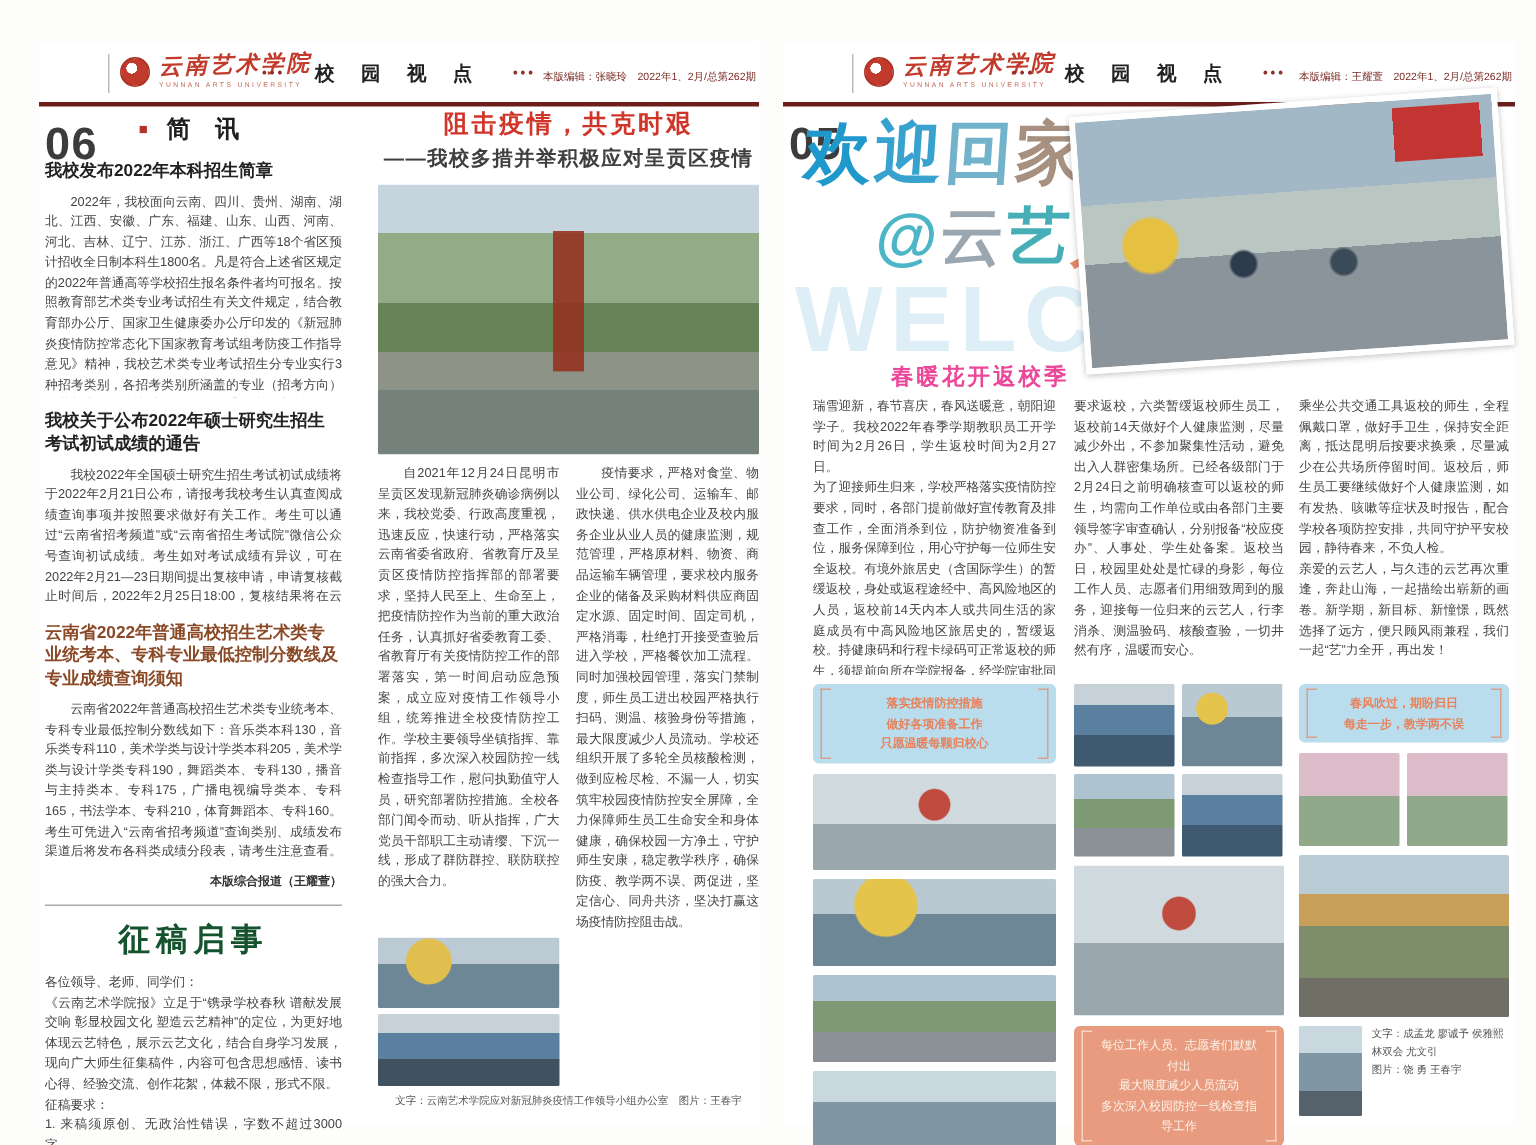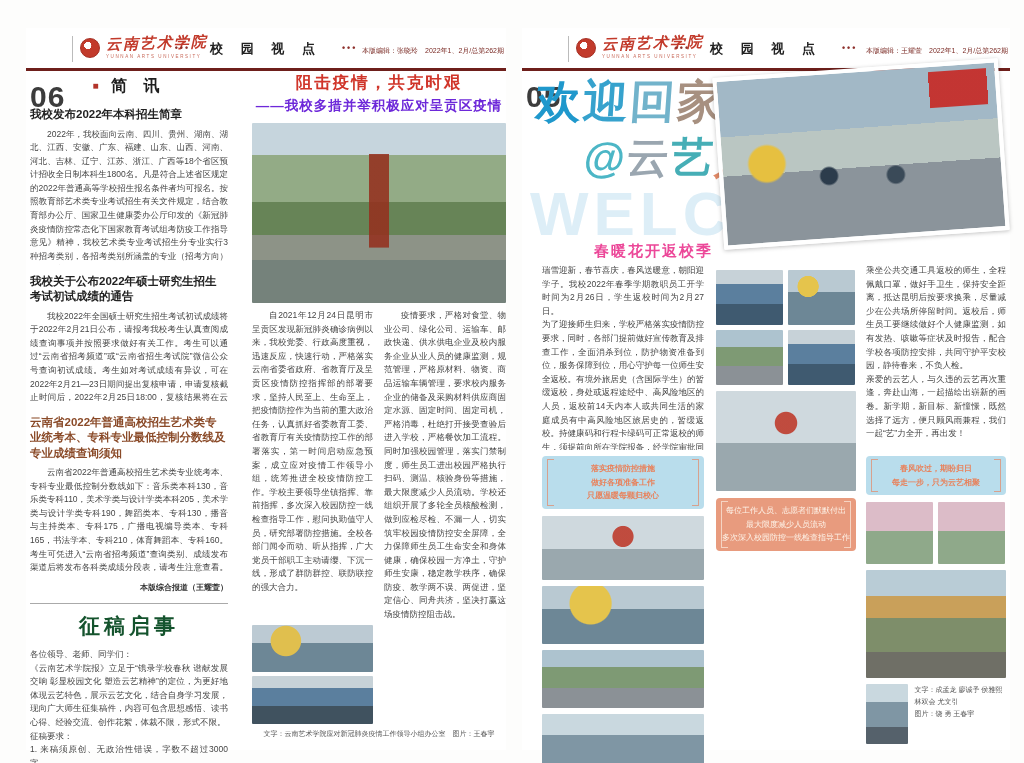--- a/index.html
+++ b/index.html
@@ -36,21 +36,21 @@
   .briefs-hd .sq { color:#b3342a; font-size:10px; letter-spacing:2px; vertical-align:2px; }
   .art-title { font-size:11.5px; font-weight:bold; color:#222; line-height:1.35; margin:9px 0 5px; }
   .art-title.brown { color:#8a4a28; }
   .byline { text-align:right; font-size:8px; color:#333; font-weight:bold; margin-top:8px; }
   .col-rule { border:none; border-top:1px solid #aaa; margin:10px 0 8px; }
   .cfp-title { text-align:center; font-size:21px; font-weight:bold; color:#14532d; letter-spacing:4px; margin:6px 0 8px; }
 
   
   .mainArt { position:absolute; left:226px; top:44px; width:254px; }
   .headline1 { text-align:center; color:#d0352a; font-weight:bold; font-size:16.5px; letter-spacing:2px; }
-  .headline2 { text-align:center; color:#6d28d9; font-weight:bold; font-size:13.5px; margin-top:3px; letter-spacing:1px; }
+  .headline2 { text-align:center; color:#404040; font-weight:bold; font-size:13.5px; margin-top:3px; letter-spacing:1px; }
   .ph { border-radius:1px; }
   .main-photo { margin-top:8px; width:254px; height:180px;
     background:
       linear-gradient(90deg, transparent 0 46%, rgba(148,48,30,.88) 46% 54%, transparent 54%) 50% 36%/100% 52% no-repeat,
       linear-gradient(180deg,#c6d5dd 0 18%,#93ab86 18% 44%,#678457 44% 62%,#8d9387 62% 76%,#75827b 76% 100%); }
   .main-cols { position:relative; margin-top:6px; height:415px; }
   .mc1 { position:absolute; left:0; top:0; width:121px; height:310px; }
   .mc2 { position:absolute; left:132px; top:0; width:122px; height:415px; }
   .mc1-ph1 { position:absolute; left:0; top:316px; width:121px; height:47px;
     background:radial-gradient(circle at 28% 34%,#e0bf4e 0 16%,transparent 17%),linear-gradient(180deg,#bccad3 0 38%,#6d8796 38% 100%); }
@@ -73,21 +73,21 @@
       radial-gradient(circle at 16% 52%, #e6c040 0 7%, transparent 8%),
       radial-gradient(circle at 38% 62%, #2c3c4c 0 4%, transparent 5%),
       radial-gradient(circle at 62% 64%, #3a4a58 0 4%, transparent 5%),
       linear-gradient(180deg,#a2b8c6 0 34%,#bac6c2 34% 58%,#8b949b 58% 100%); }
   .ft-sub { position:absolute; left:72px; top:214px; font-size:15px; font-weight:bold; color:#ec4899; letter-spacing:2px; }
   .fcol { position:absolute; top:236px; }
   .fc1 { left:20px;  width:162px; }
   .fc2 { left:194px; width:140px; }
   .fc3 { left:344px; width:140px; }
   .fc-txt { height:186px; }
-  .hl-box { border-radius:4px; text-align:center; padding:6px 4px; position:relative; }
+  .hl-box { border-radius:4px; text-align:center; padding:6px 16px; position:relative; }
   .hl-blue { background:#b9ddec; color:#e8825c; font-size:8px; line-height:1.7; font-weight:bold; }
   .hl-orange { background:#e89b7e; color:#fdf3e8; font-size:8px; line-height:1.7; }
   .hl-box .br { position:absolute; top:3px; bottom:3px; width:7px; opacity:.65; font-size:14px; color:inherit; }
   .hl-box .br.l { left:5px; border-left:1px solid currentColor; border-top:1px solid currentColor; border-bottom:1px solid currentColor; }
   .hl-box .br.r { right:5px; border-right:1px solid currentColor; border-top:1px solid currentColor; border-bottom:1px solid currentColor; }
   .ph-f { background:radial-gradient(circle at 50% 32%, rgba(190,60,45,.9) 0 11%, transparent 12%),
     linear-gradient(180deg,#cfd9de 0 52%,#9aa8ae 52% 100%); }
   .ph-a { background:linear-gradient(180deg,#adc3cf 0 30%,#7e9a74 30% 66%,#8b9196 66% 100%); }
   .ph-b { background:linear-gradient(180deg,#c7d2d8 0 26%,#5b7f9e 26% 62%,#3f5a70 62% 100%); }
   .ph-c { background:radial-gradient(circle at 30% 30%,#e5c44c 0 17%,transparent 18%),
@@ -186,20 +186,21 @@
       <div>做好各项准备工作</div>
       <div>只愿温暖每颗归校心</div>
     </div>
     <div class="ph ph-f" style="width:162px;height:64px;margin-top:7px"></div>
     <div class="ph ph-c" style="width:162px;height:58px;margin-top:6px"></div>
     <div class="ph ph-a" style="width:162px;height:58px;margin-top:6px"></div>
     <div class="ph ph-e" style="width:162px;height:70px;margin-top:6px"></div>
   </div>
 
   <div class="fcol fc2">
+    <div class="body-txt fc-txt pre">要求返校，六类暂缓返校师生员工，返校前14天做好个人健康监测，尽量减少外出，不参加聚集性活动，避免出入人群密集场所。已经各级部门于2月24日之前明确核查可以返校的师生，均需向工作单位或由各部门主要领导签字审查确认，分别报备“校应疫办”、人事处、学生处备案。返校当日，校园里处处是忙碌的身影，每位工作人员、志愿者们用细致周到的服务，迎接每一位归来的云艺人，行李消杀、测温验码、核酸查验，一切井然有序，温暖而安心。</div>
     <div style="display:flex;flex-wrap:wrap;gap:5px;margin-top:6px">
       <div class="ph ph-b" style="width:67px;height:55px"></div>
       <div class="ph ph-c" style="width:67px;height:55px"></div>
       <div class="ph ph-a" style="width:67px;height:55px"></div>
       <div class="ph ph-b" style="width:67px;height:55px"></div>
     </div>
     <div class="ph ph-f" style="width:140px;height:100px;margin-top:6px"></div>
     <div class="hl-box hl-orange" style="margin-top:7px">
       <span class="br l"></span>
         <span class="br r"></span>
@@ -209,21 +210,21 @@
     </div>
   </div>
 
   <div class="fcol fc3">
     <div class="body-txt fc-txt pre">乘坐公共交通工具返校的师生，全程佩戴口罩，做好手卫生，保持安全距离，抵达昆明后按要求换乘，尽量减少在公共场所停留时间。返校后，师生员工要继续做好个人健康监测，如有发热、咳嗽等症状及时报告，配合学校各项防控安排，共同守护平安校园，静待春来，不负人检。
     亲爱的云艺人，与久违的云艺再次重逢，奔赴山海，一起描绘出崭新的画卷。新学期，新目标、新憧憬，既然选择了远方，便只顾风雨兼程，我们一起“艺”力全开，再出发！</div>
     <div class="hl-box hl-blue" style="margin-top:6px">
       <span class="br l"></span>
         <span class="br r"></span>
       <div>春风吹过，期盼归日</div>
-      <div>每走一步，只为云艺相聚</div>
+      <div>每走一步，教学两不误</div>
     </div>
     <div style="display:flex;gap:5px;margin-top:7px">
       <div class="ph ph-d" style="width:67px;height:62px"></div>
       <div class="ph ph-d" style="width:67px;height:62px"></div>
     </div>
     <div class="ph ph-g" style="width:140px;height:108px;margin-top:6px"></div>
     <div style="display:flex;gap:6px;margin-top:6px;align-items:flex-start">
       <div class="ph ph-e" style="width:62px;height:60px"></div>
       <div class="credits">
         <div>文字：成孟龙  廖诚予  侯雅熙  林双会  尤文引</div>

